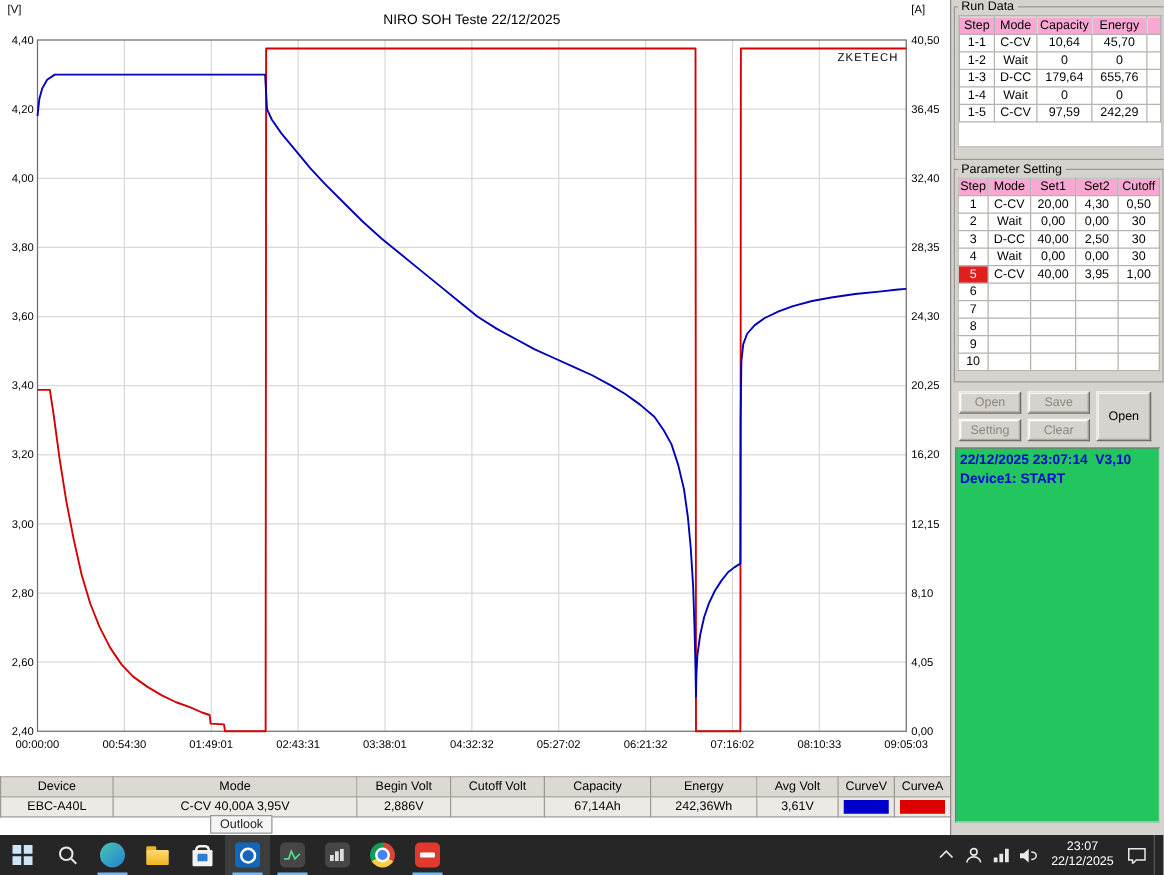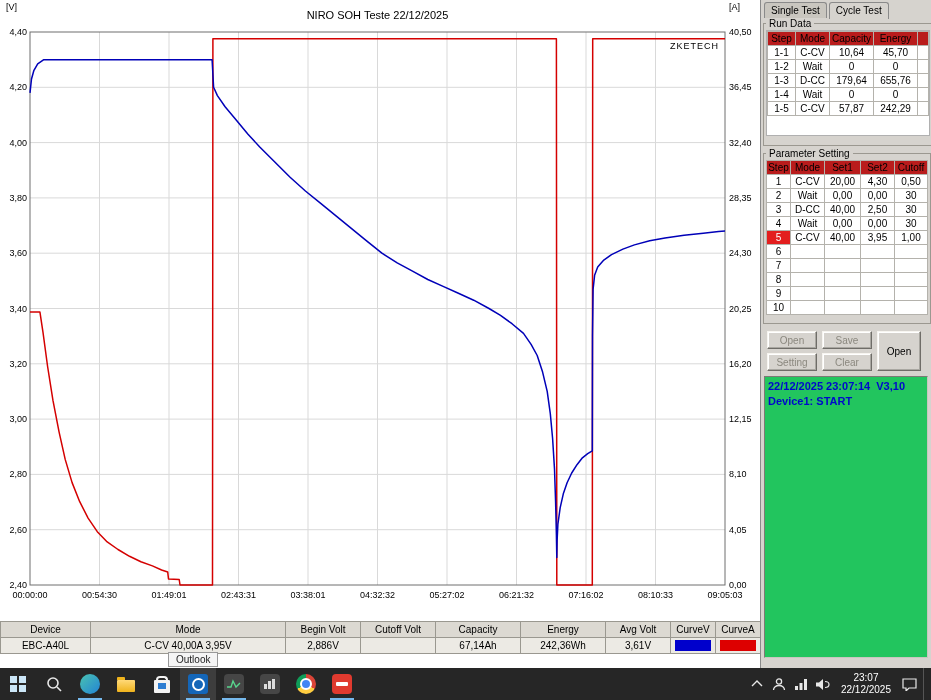--- a/index.html
+++ b/index.html
@@ -27,21 +27,21 @@
        border-radius:3px 3px 0 0;margin-right:2px;font-size:10px;cursor:default;}
   .tab.active{background:#d6d3ce;position:relative;z-index:2;margin-bottom:-1px;padding-bottom:2px;}
   fieldset{border:1px solid #9b9890;margin:0 2px 2px 2px;padding:1px 2px 2px 2px;}
   fieldset legend{font-size:10px;padding:0 3px;}
   .fs-run{height:128px;box-sizing:border-box;}
   .fs-param{height:176px;box-sizing:border-box;}
   .table-wrap{background:#fff;border:1px solid #b0b0b0;height:104px;overflow:hidden;}
   table.grid{width:100%;border-collapse:collapse;background:#fff;font-size:10px;table-layout:fixed;}
   table.grid th,table.grid td{border:1px solid #b4b2ac;height:13px;padding:0 1px;text-align:center;
        font-weight:normal;overflow:hidden;white-space:nowrap;}
-  table.grid th{background:#b91c1c;}
+  table.grid th{background:#f9a8d4;}
   td.hl{background:#e31e1e;color:#fff;}
   .btn-area{display:grid;grid-template-columns:50px 50px 44px;grid-template-rows:18px 18px;
        gap:4px 5px;padding:5px 6px;height:46px;box-sizing:border-box;}
   .btn{font-family:"Liberation Sans",sans-serif;font-size:10px;background:#d6d3ce;color:#000;
        border:1px solid;border-color:#f7f5f0 #6f6d68 #6f6d68 #f7f5f0;
        box-shadow:inset -1px -1px 0 #a9a7a1,inset 1px 1px 0 #fff;padding:0;cursor:default;}
   .btn.disabled{color:#8b887f;}
   .btn.stop{grid-column:3;grid-row:1/3;}
   .log{flex:1;margin:4px 3px 10px 3px;background:#22c55e;border:1px solid #7c7a75;
        border-right-color:#c9c6bf;border-bottom-color:#c9c6bf;color:#0008cc;font-weight:bold;
@@ -187,24 +187,20 @@
               <div class="swatch" style="background: rgb(221, 0, 0);"></div>
             </td>
         </tr>
       </tbody>
     </table>
   </div>
 
   <div class="tooltip">Outlook</div>
 
   <div class="right-panel">
-    <div class="tabs">
-      <div class="tab">Single Test</div>
-      <div class="tab active">Cycle Test</div>
-    </div>
 
     <fieldset class="fs-run">
       <legend>Run Data</legend>
       <div class="table-wrap">
         <table class="grid" id="run-table">
           <colgroup>
               <col style="width:28px">
               <col style="width:34px">
               <col style="width:44px">
               <col style="width:44px">
@@ -244,21 +240,21 @@
               <tr>
                 <td>1-4</td>
                 <td>Wait</td>
                 <td>0</td>
                 <td>0</td>
                 <td></td>
               </tr>
               <tr>
                 <td>1-5</td>
                 <td>C-CV</td>
-                <td>57,87</td>
+                <td>97,59</td>
                 <td>242,29</td>
                 <td></td>
               </tr>
             </tbody>
           </table>
       </div>
     </fieldset>
 
     <fieldset class="fs-param">
       <legend>Parameter Setting</legend>

